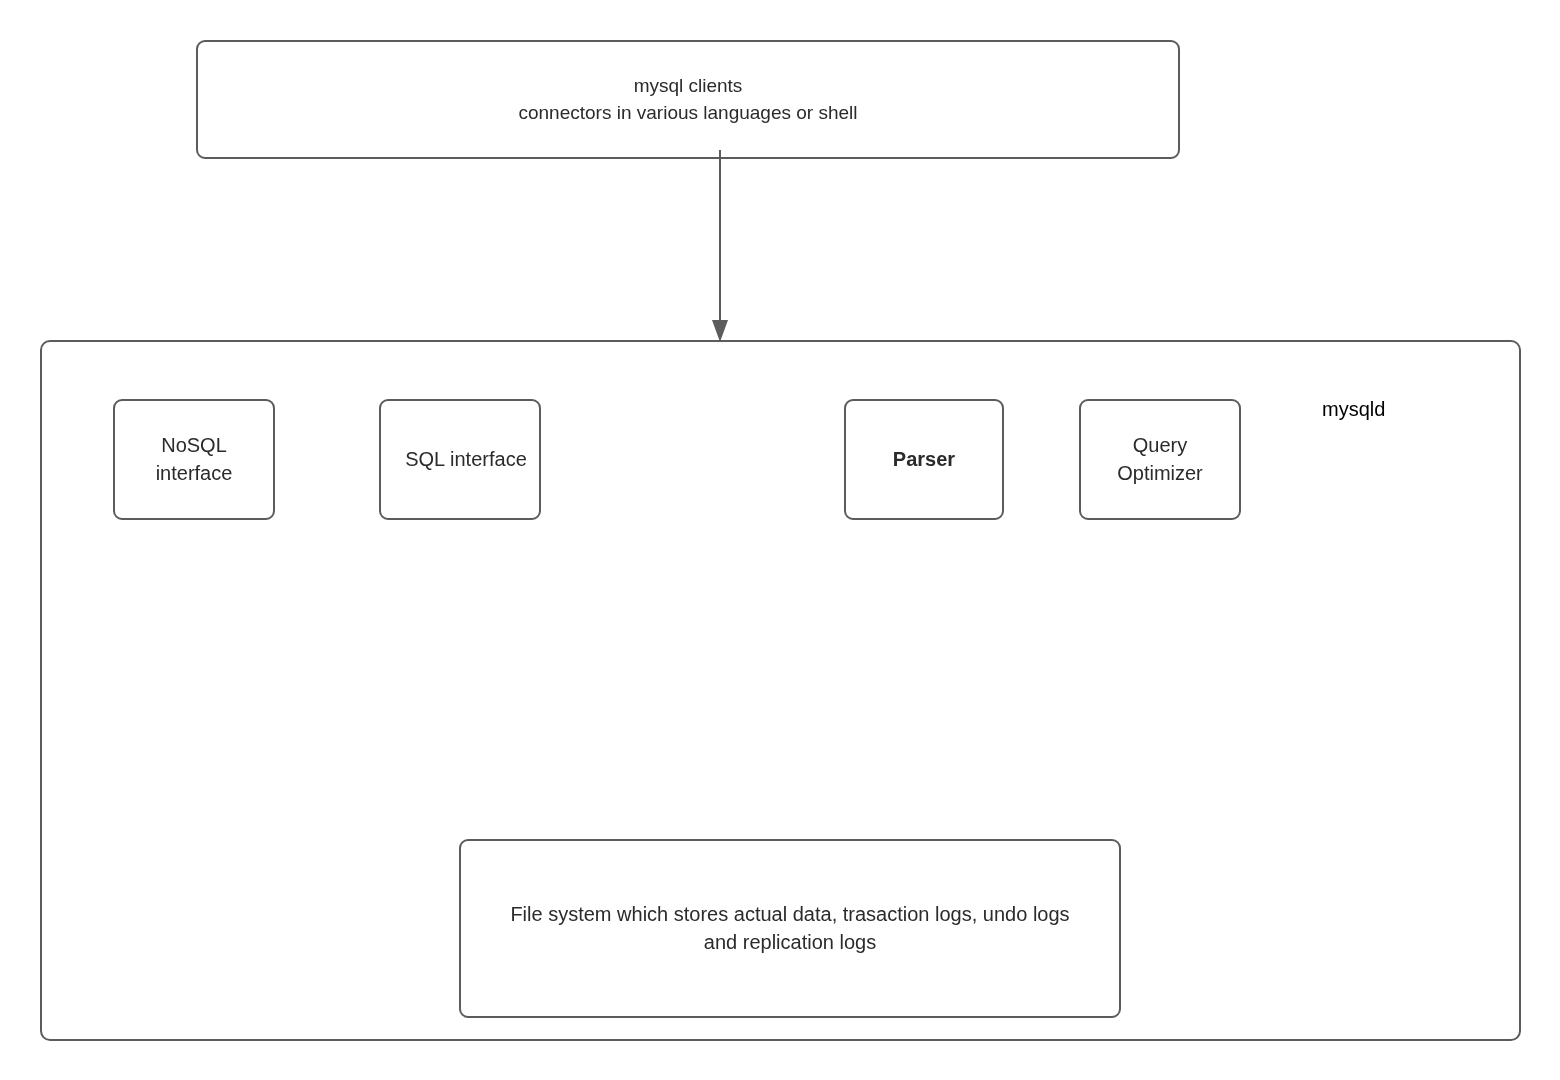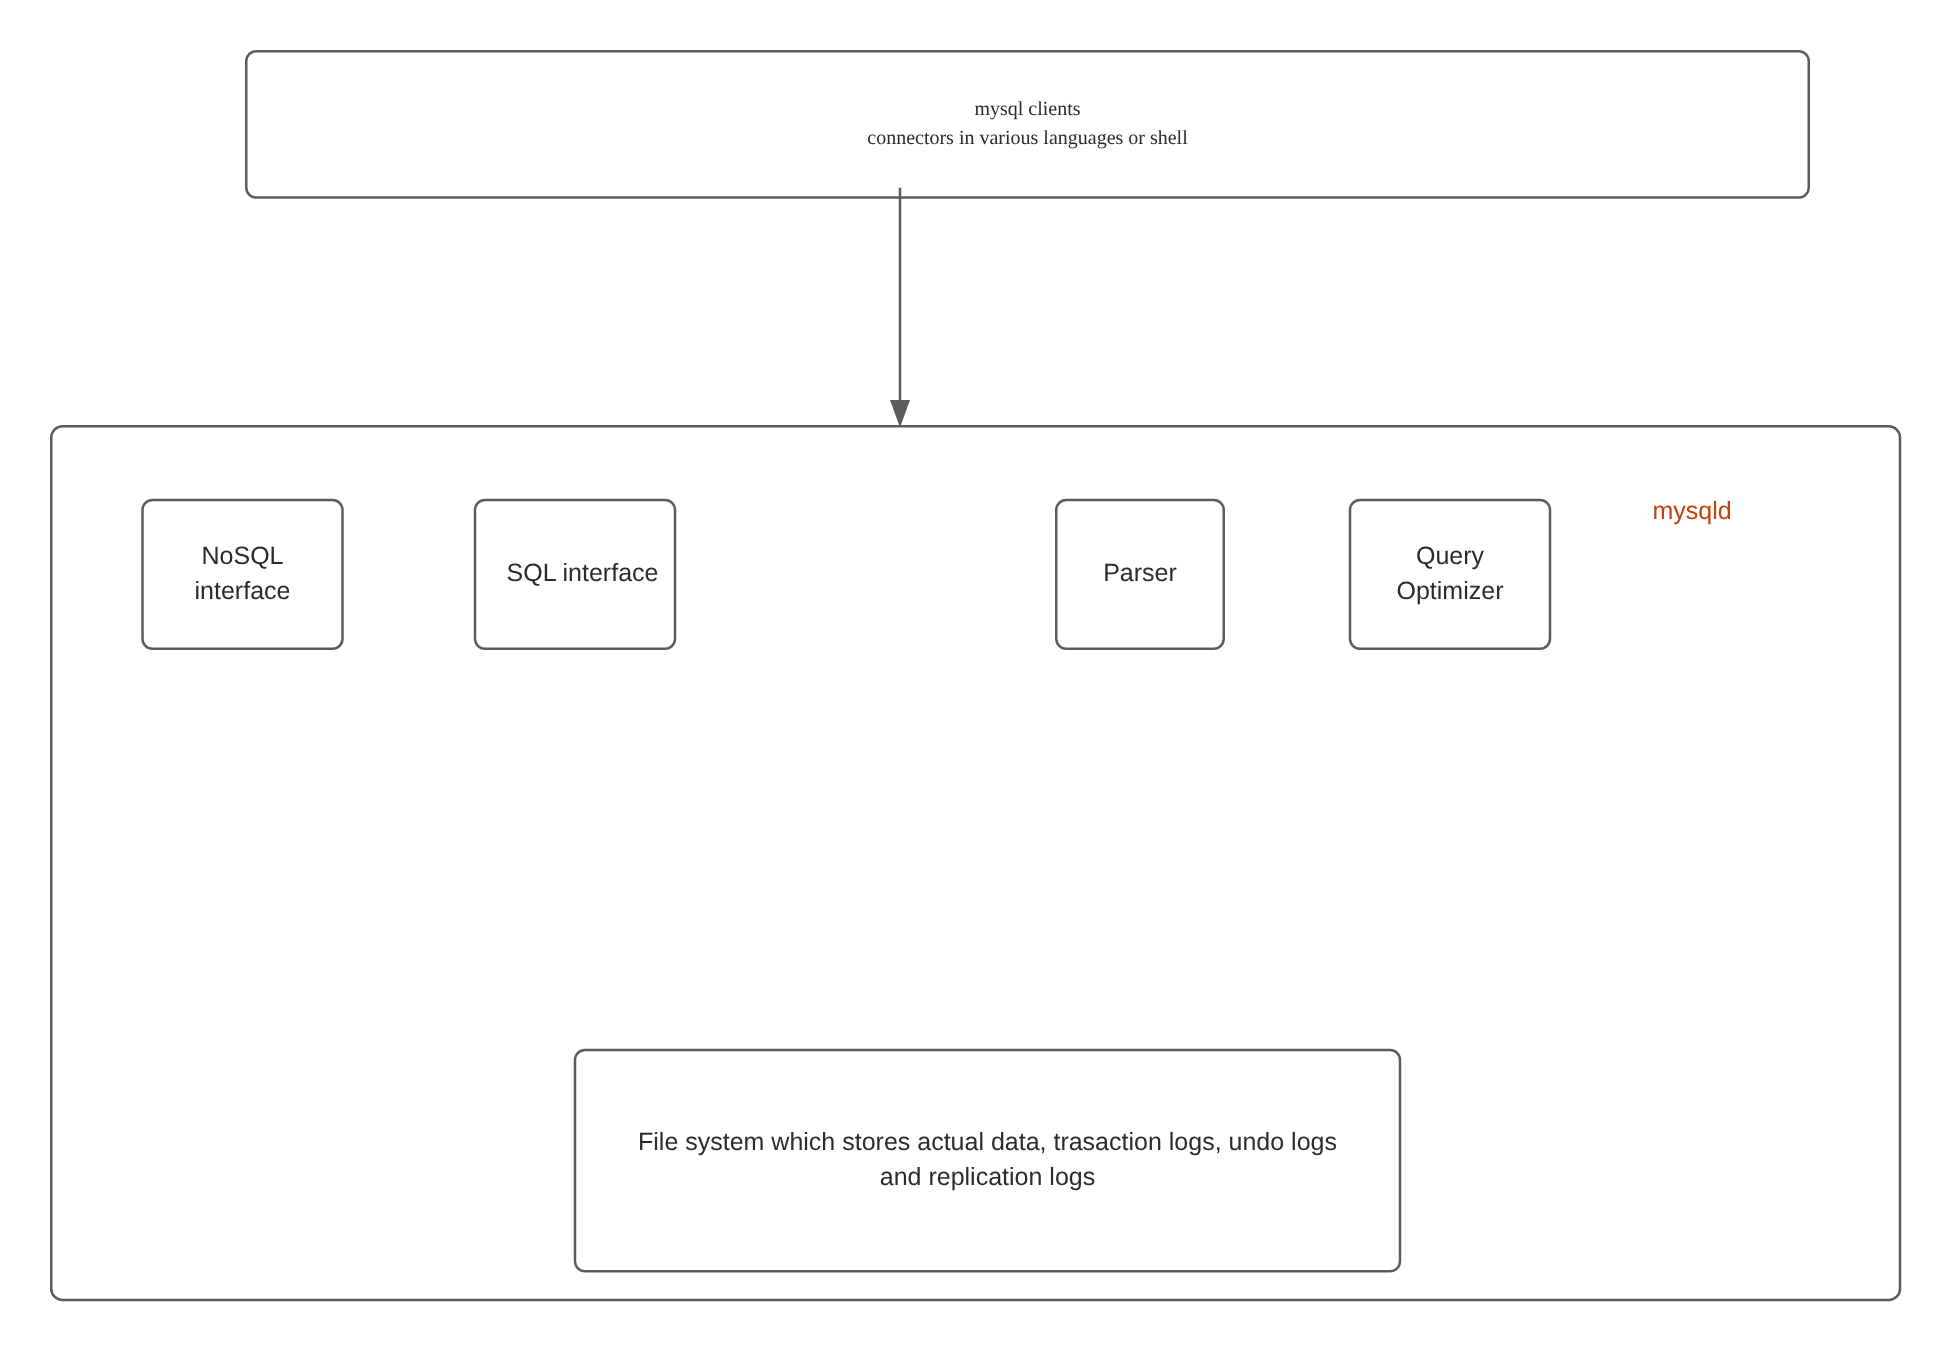--- a/index.html
+++ b/index.html
@@ -31,57 +31,56 @@
   .node .label {
     display: block;
     white-space: pre-line;
     padding: 0 8px;
   }
 
   
   #clients-box {
     left: 196px;
     top: 40px;
-    width: 1252px;
+    width: 984px;
     height: 119px;
-    font-size: 16px;
-    font-family: Liberation Serif, serif;
+    font-size: 19px;
   }
 
   
   #mysqld-container {
     left: 40px;
     top: 340px;
     width: 1481px;
     height: 701px;
     border-radius: 10px;
     display: block;
   }
 
   
   #mysqld-label {
     position: absolute;
     left: 1322px;
     top: 396px;
     font-size: 20px;
-    color: #c2410c;
+    color: #000000;
     line-height: 1.38;
     white-space: nowrap;
   }
 
   
   .component {
     top: 399px;
     height: 121px;
     font-size: 20px;
   }
   #comp-nosql      { left: 113px;  width: 162px; }
   #comp-sql        { left: 379px;  width: 162px; padding-left: 12px; }
   #comp-caches     { left: 609px;  width: 162px; }
-  #comp-parser     { left: 844px;  width: 136px; }
+  #comp-parser     { left: 844px;  width: 160px; font-weight: bold; }
   #comp-optimizer  { left: 1079px; width: 162px; justify-content: center; }
 
   
   #storage-box {
     left: 459px;
     top: 618px;
     width: 662px;
     height: 180px;
     font-size: 20px;
   }

